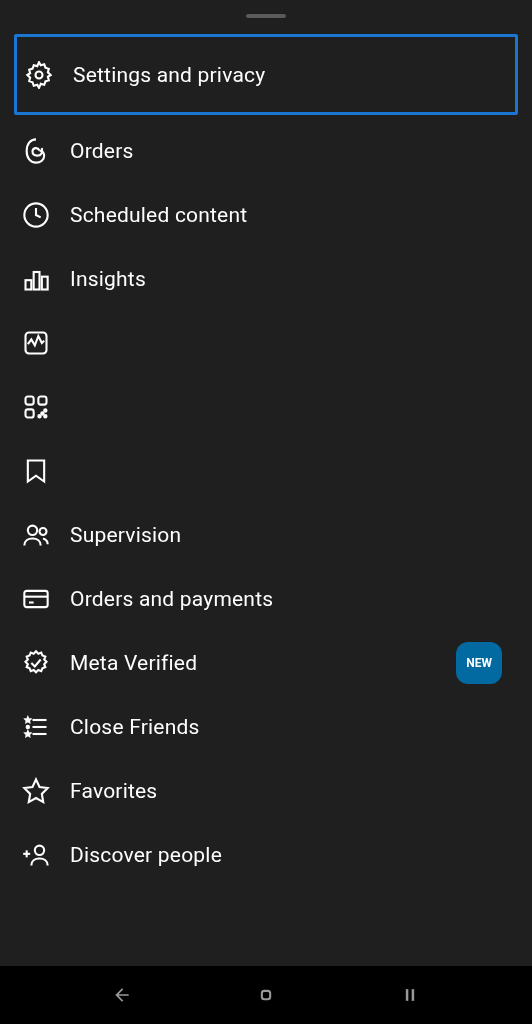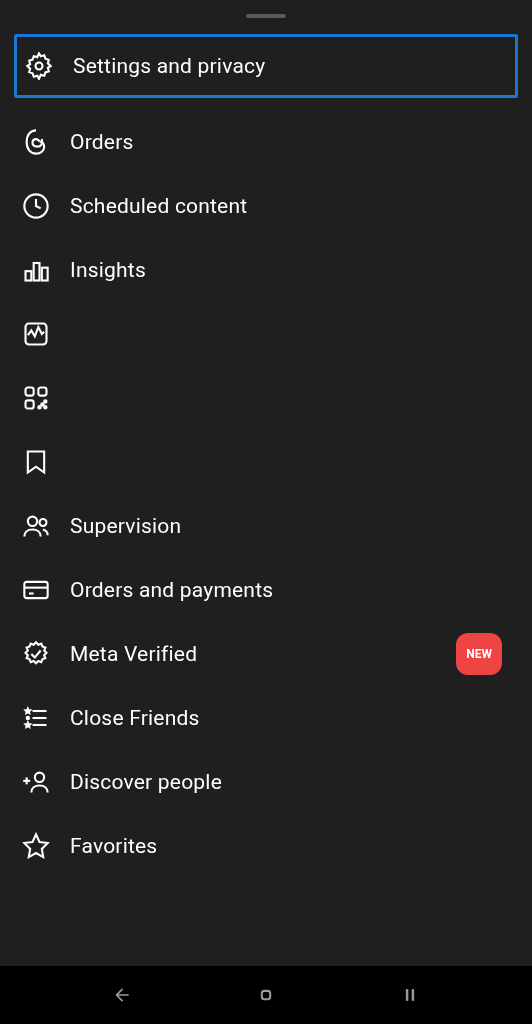--- a/index.html
+++ b/index.html
@@ -30,22 +30,22 @@
       display: flex;
       align-items: center;
       height: 64px;
       padding: 0 6px;
       cursor: pointer;
     }
     .menu-item.highlighted {
       border: 3px solid #1976d2;
       border-radius: 2px;
       margin-top: -4px;
-      margin-bottom: 12px;
-      height: 64px;
+      margin-bottom: 4px;
+      height: 81px;
     }
     .icon-wrapper {
       width: 32px;
       height: 32px;
       display: flex;
       align-items: center;
       justify-content: center;
       margin-right: 18px;
       flex-shrink: 0;
     }
@@ -54,21 +54,21 @@
       height: 28px;
     }
     .menu-label {
       font-size: 21px;
       font-weight: 400;
       color: #fefefe;
       letter-spacing: 0.2px;
       flex: 1;
     }
     .badge {
-      background: #ef4444;
+      background: #0369a1;
       color: #fff;
       font-size: 12px;
       font-weight: 700;
       padding: 14px 10px;
       border-radius: 12px;
       margin-right: 10px;
     }
     .nav-bar {
       position: absolute;
       bottom: 0;
@@ -218,36 +218,36 @@
         <path d="M5 16l.5 1.2 1.5.2-1 1 .2 1.3L5 19l-1.2.7.2-1.3-1-1 1.5-.2z" fill="#fefefe"></path>
         <circle cx="5" cy="12" r="1" fill="#fefefe"></circle>
       </svg>
     </span>
     <span class="menu-label">Close Friends</span>
   </div>
 
   <div class="menu-item">
     <span class="icon-wrapper">
       <svg viewBox="0 0 24 24" fill="none" stroke="#fefefe" stroke-width="1.8">
+        <path d="M12 2l3 6.5 7 1-5 5 1.2 7L12 18l-6.2 3.5L7 14.5 2 9.5l7-1z"></path>
+      </svg>
+    </span>
+    <span class="menu-label">Favorites</span>
+  </div>
+
+  <div class="menu-item">
+    <span class="icon-wrapper">
+      <svg viewBox="0 0 24 24" fill="none" stroke="#fefefe" stroke-width="1.8">
         <circle cx="15" cy="8" r="4"></circle>
         <path d="M8 21c0-4 3-6 7-6s7 2 7 6"></path>
         <line x1="4" y1="8" x2="4" y2="14"></line>
         <line x1="1" y1="11" x2="7" y2="11"></line>
       </svg>
     </span>
     <span class="menu-label">Discover people</span>
-  </div>
-
-  <div class="menu-item">
-    <span class="icon-wrapper">
-      <svg viewBox="0 0 24 24" fill="none" stroke="#fefefe" stroke-width="1.8">
-        <path d="M12 2l3 6.5 7 1-5 5 1.2 7L12 18l-6.2 3.5L7 14.5 2 9.5l7-1z"></path>
-      </svg>
-    </span>
-    <span class="menu-label">Favorites</span>
   </div>
 
 </div>
 
 <div class="nav-bar">
   <div class="nav-btn">
     <svg viewBox="0 0 24 24" fill="#999">
       <path d="M20 11H7.8l5.6-5.6L12 4l-8 8 8 8 1.4-1.4L7.8 13H20z"></path>
     </svg>
   </div>

